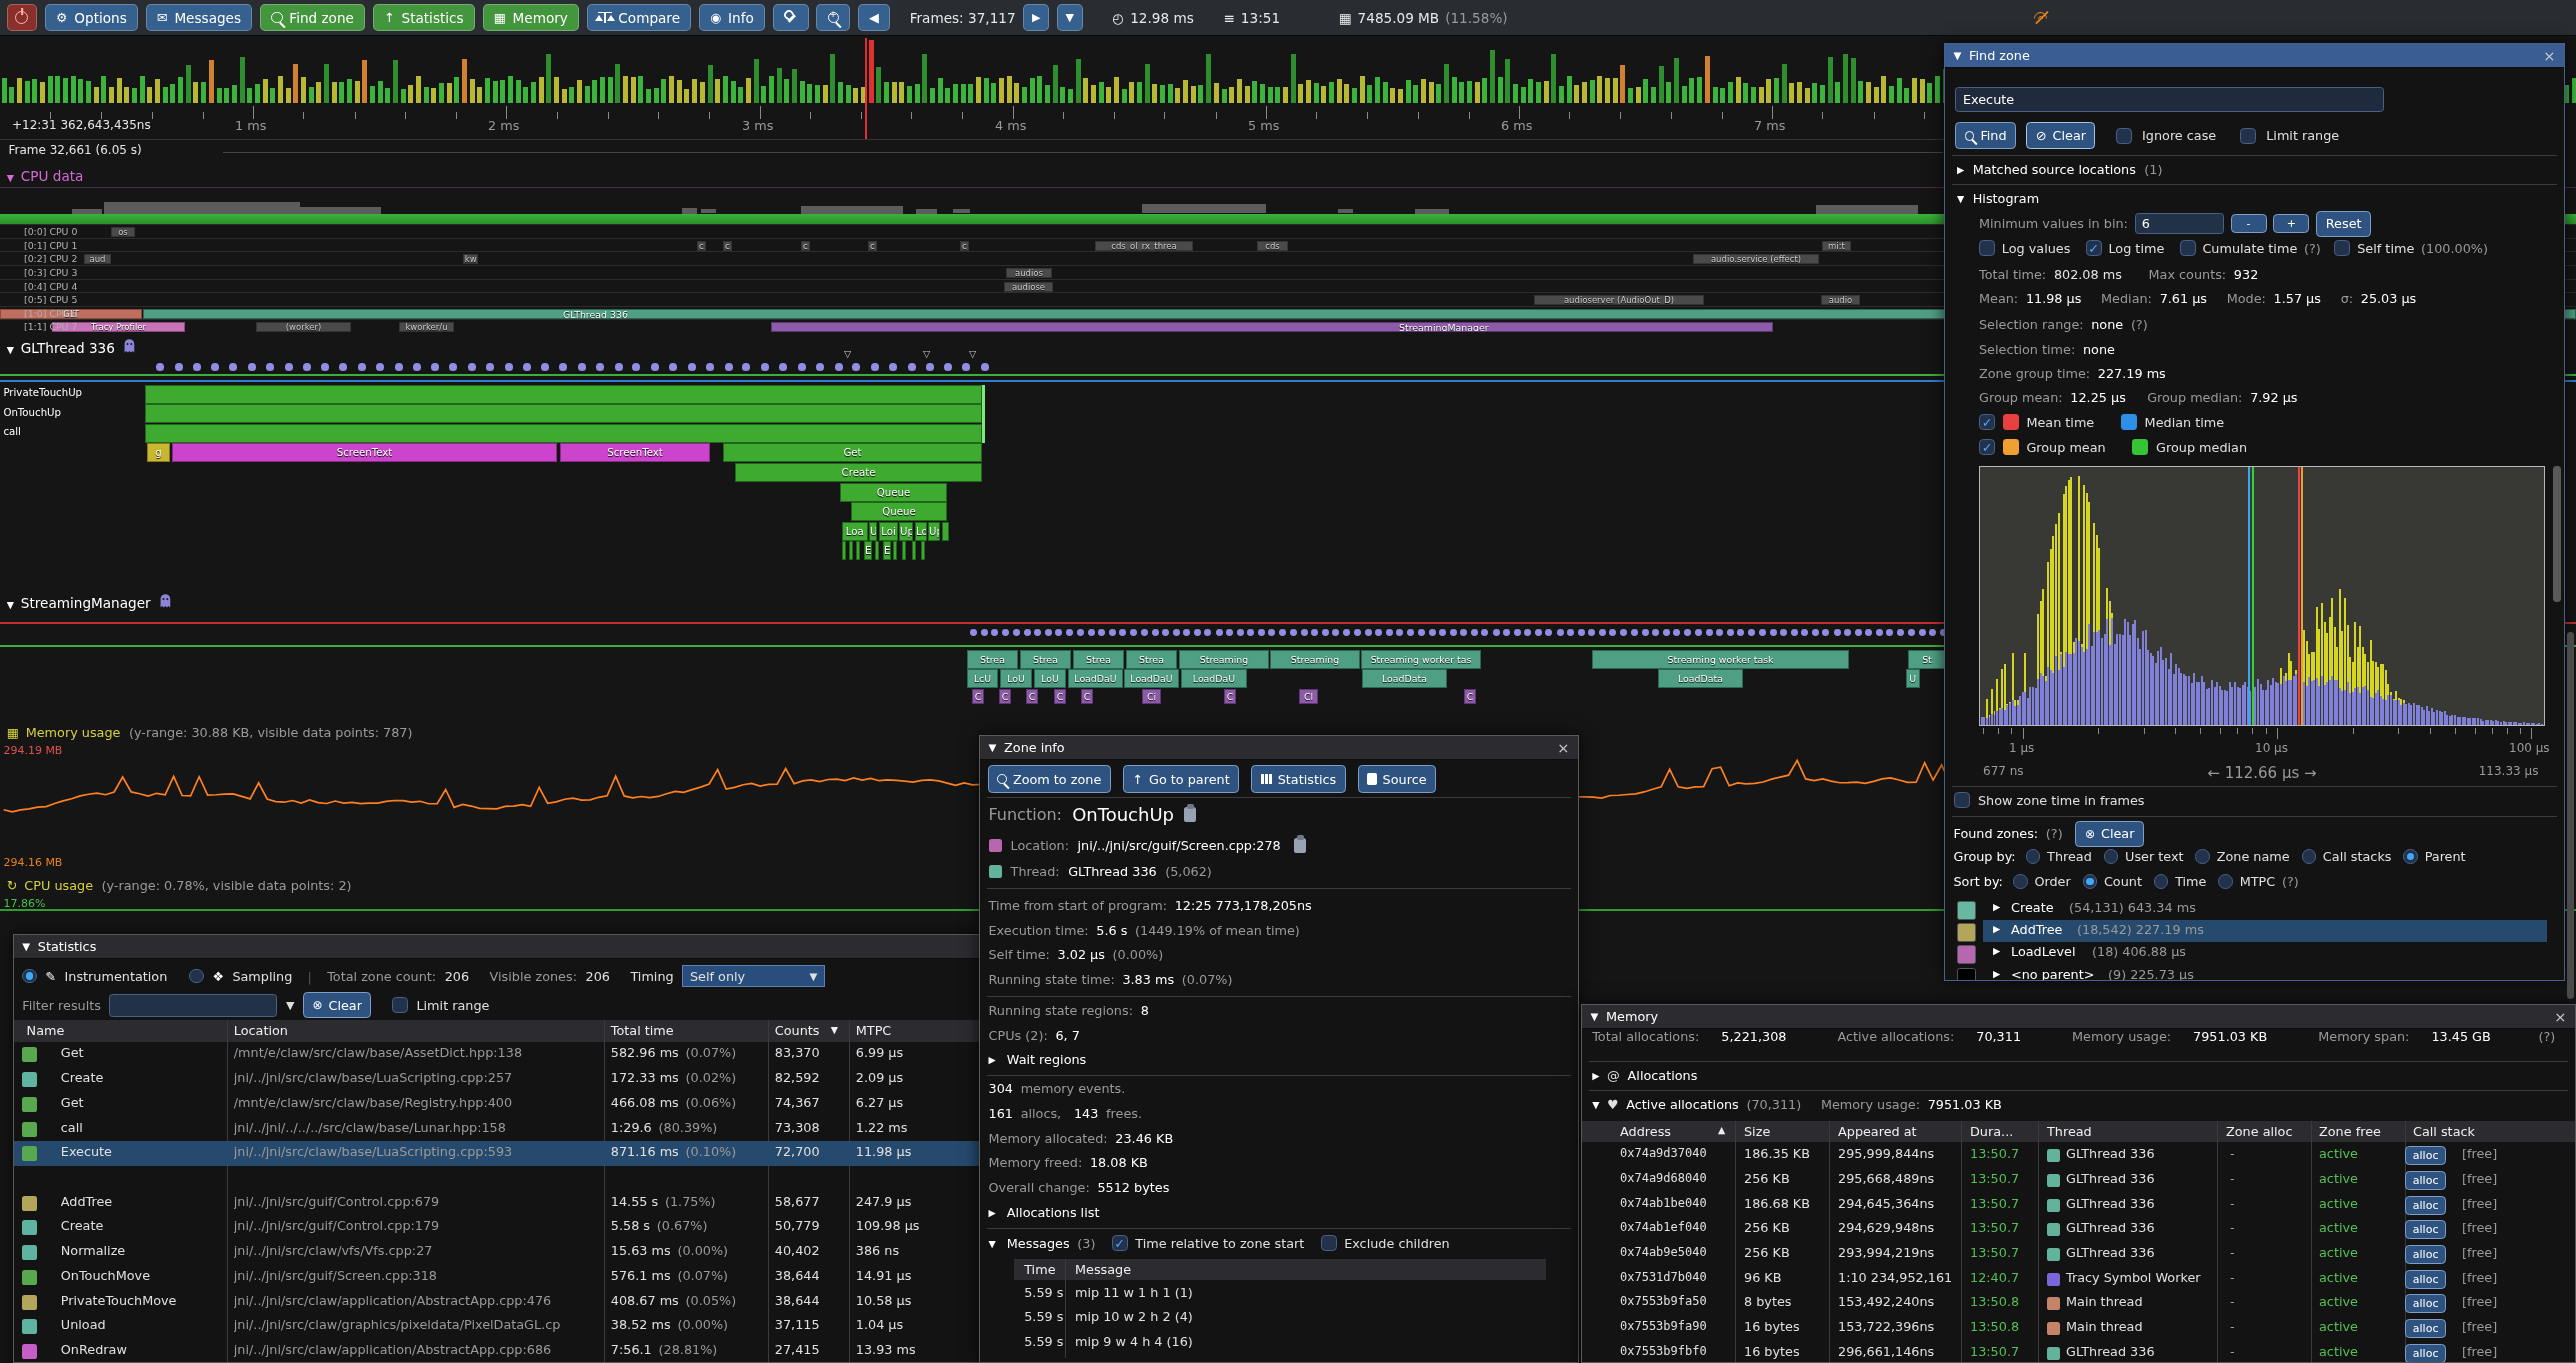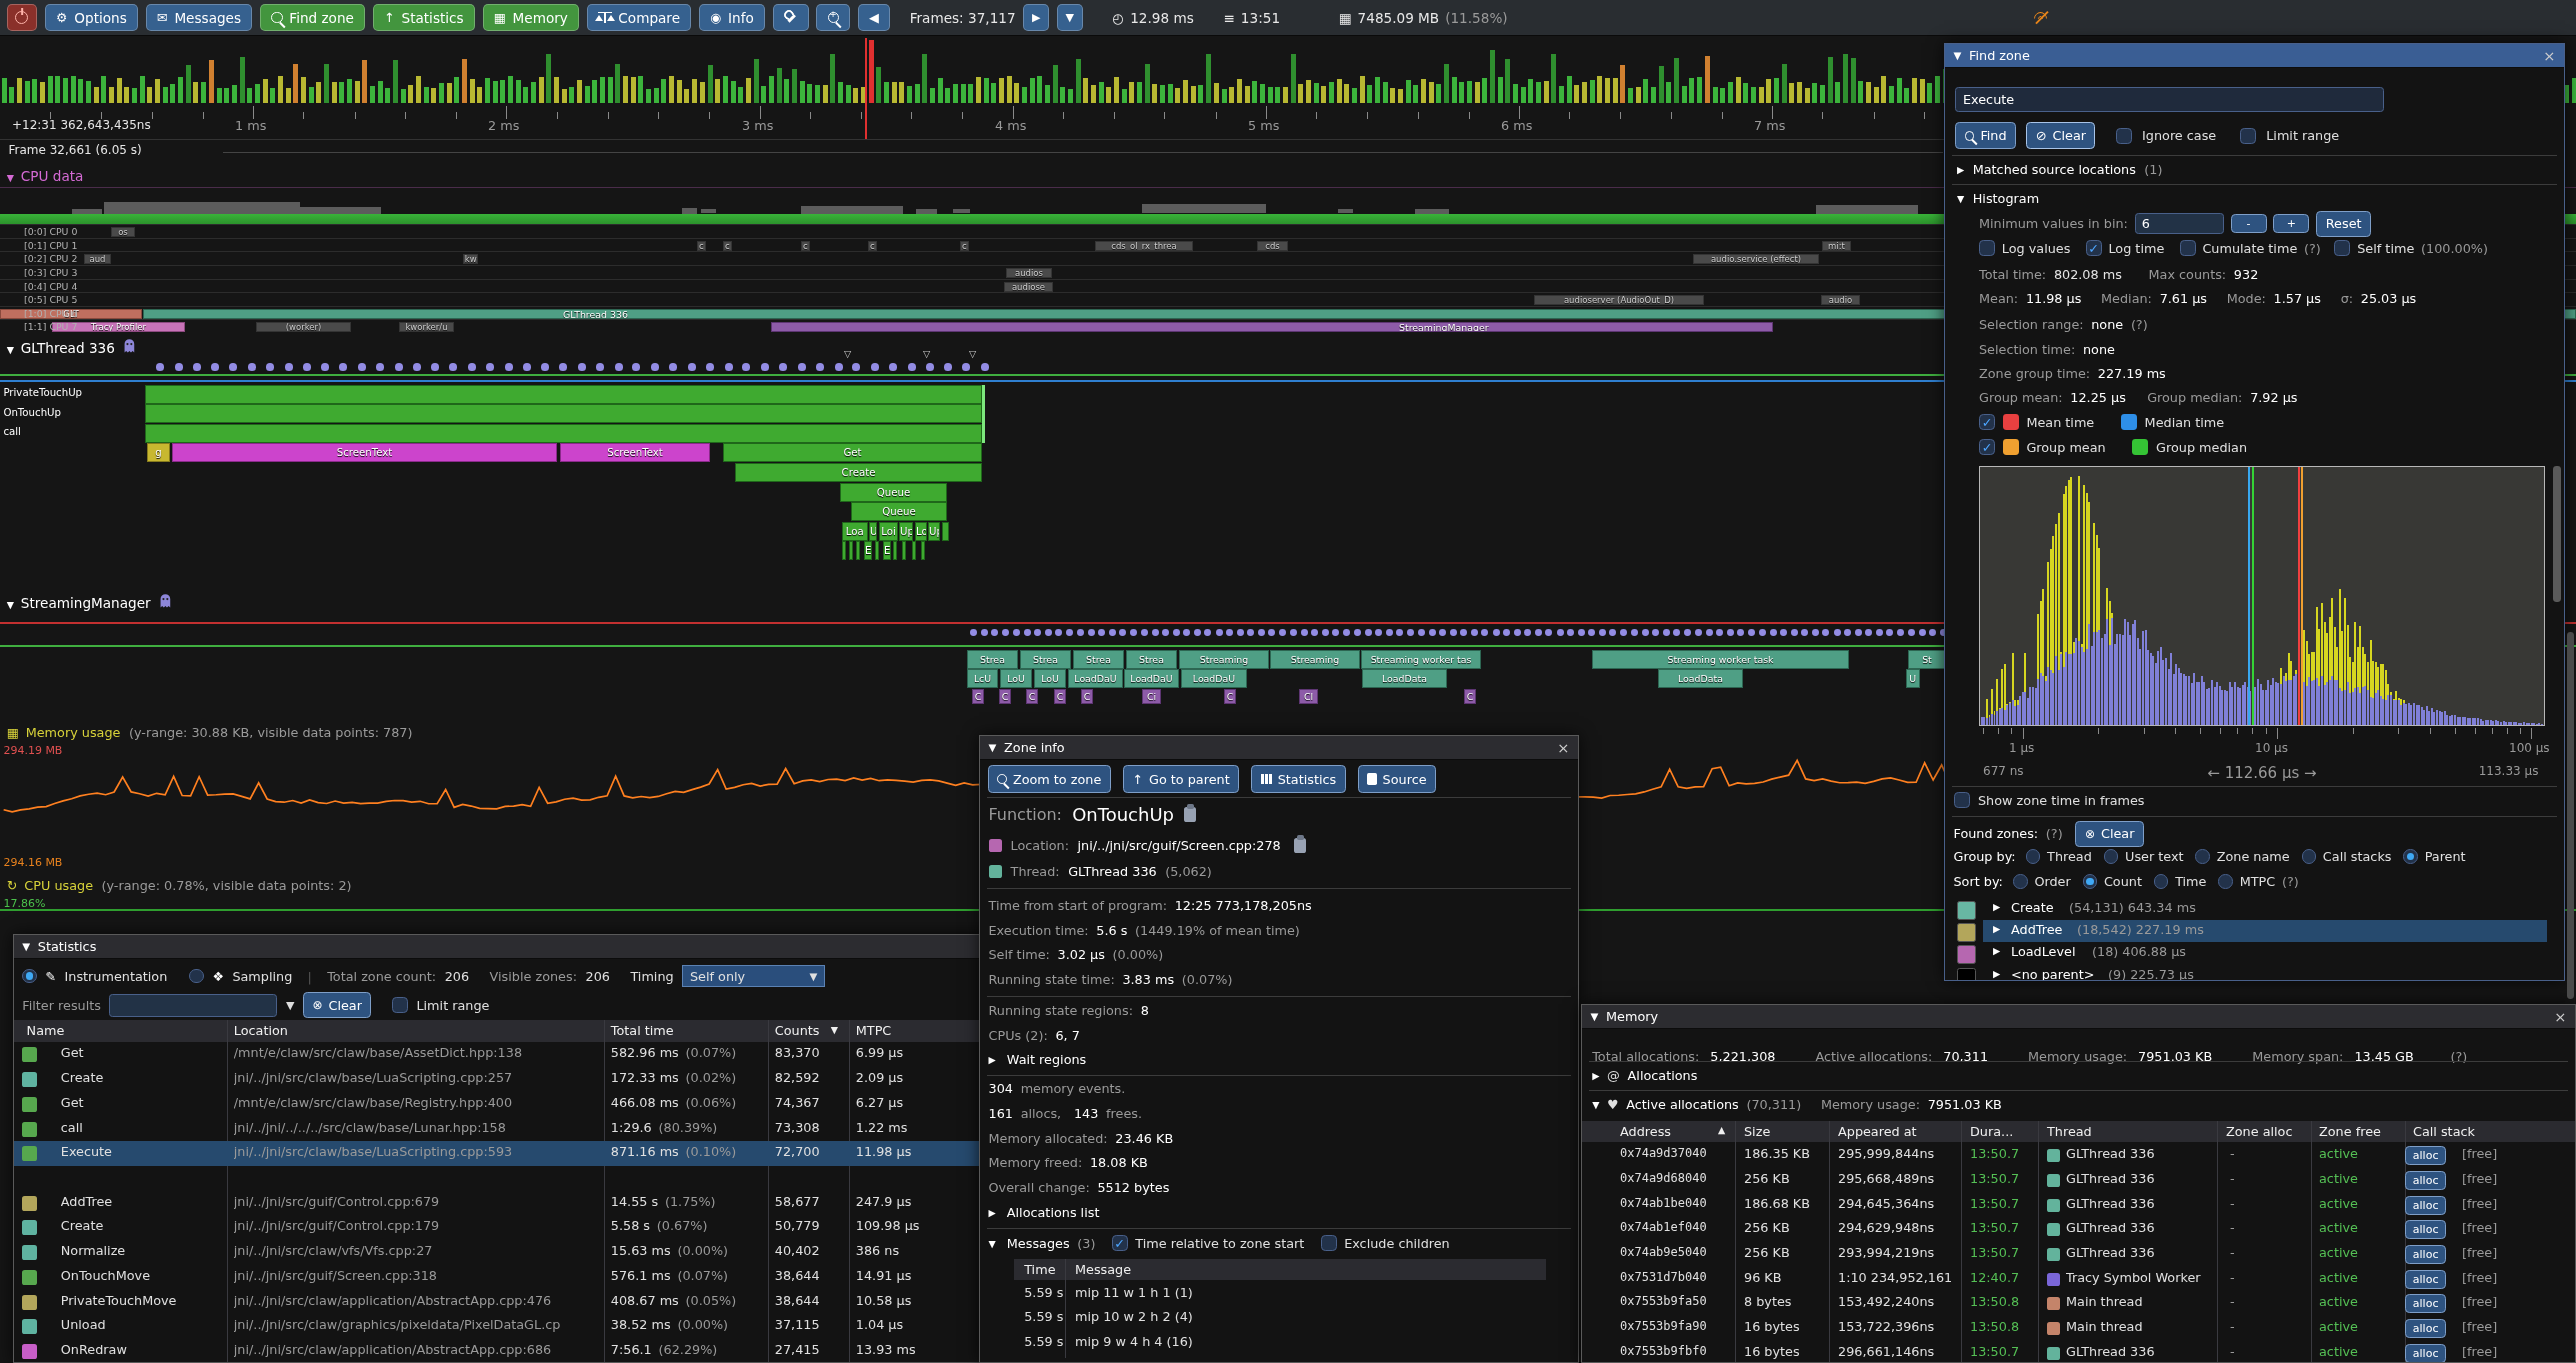--- a/index.html
+++ b/index.html
@@ -1009,21 +1009,21 @@
         <span class="nowrap" style="position: absolute; left: 47px; top: 3.4px; width: 162px;">Unload</span>
         <span class="gray nowrap" style="position: absolute; left: 220px; top: 3.4px; width: 365px;">jni/../jni/src/claw/graphics/pixeldata/PixelDataGL.cp</span>
         <span style="position: absolute; left: 597px; top: 3.4px;"><span>38.52 ms</span><span class="gray" style="margin-left: 6.8px;">(0.00%)</span></span>
         <span style="position: absolute; left: 761px; top: 3.4px;">37,115</span>
         <span style="position: absolute; left: 842px; top: 3.4px;">1.04 µs</span>
       </div>
       <div style="position: absolute; left: 0px; top: 404px; width: 996px; height: 25px; font-size: 12.8px;">
         <div class="swatch" style="left: 8.5px; top: 5.1px; width: 14.5px; height: 14.5px; background: rgb(199, 94, 199);"></div>
         <span class="nowrap" style="position: absolute; left: 47px; top: 3.4px; width: 162px;">OnRedraw</span>
         <span class="gray nowrap" style="position: absolute; left: 220px; top: 3.4px; width: 365px;">jni/../jni/src/claw/application/AbstractApp.cpp:686</span>
-        <span style="position: absolute; left: 597px; top: 3.4px;"><span>7:56.1</span><span class="gray" style="margin-left: 6.8px;">(62.29%)</span></span>
+        <span style="position: absolute; left: 597px; top: 3.4px;"><span>7:56.1</span><span class="gray" style="margin-left: 6.8px;">(28.81%)</span></span>
         <span style="position: absolute; left: 761px; top: 3.4px;">27,415</span>
         <span style="position: absolute; left: 842px; top: 3.4px;">13.93 ms</span>
       </div>
       <div style="position: absolute; right: 2.6px; top: 111px; width: 6.8px; height: 94px; background: rgb(112, 112, 112); border-radius: 3.4px;"></div>
     </div>
 
   <div id="win-zone" class="win" style="left:979px;top:735px;width:600px;height:628px;">
       <div class="titlebar">
         <span class="tri">▼</span>
         <span>Zone info</span>
@@ -1153,21 +1153,21 @@
         <span style="position: absolute; left: 61px; top: 3.4px;">mip 9  w 4  h 4 (16)</span>
       </div>
     </div>
 
   <div id="win-mem" class="win" style="left:1581px;top:1004px;width:995px;height:359px;">
       <div class="titlebar">
         <span class="tri">▼</span>
         <span>Memory</span>
         <span class="closex">×</span>
       </div>
-      <div style="position: absolute; left: 10.2px; top: 44px; display: flex; gap: 11px; font-size: 12.8px; align-items: center;">
+      <div style="position: absolute; left: 10.2px; top: 24px; display: flex; gap: 22px; font-size: 12.8px; align-items: center;">
         <span class="gray">Total allocations:</span>
         <span style="color: rgb(255, 255, 255);">5,221,308</span>
         <span class="gray" style="margin-left: 29px;">Active allocations:</span>
         <span style="color: rgb(255, 255, 255);">70,311</span>
         <span class="gray" style="margin-left: 29px;">Memory usage:</span>
         <span style="color: rgb(255, 255, 255);">7951.03 KB</span>
         <span class="gray" style="margin-left: 29px;">Memory span:</span>
         <span style="color: rgb(255, 255, 255);">13.45 GB</span>
         <span class="gray" style="margin-left: 25.6px;">(?)</span>
       </div>

